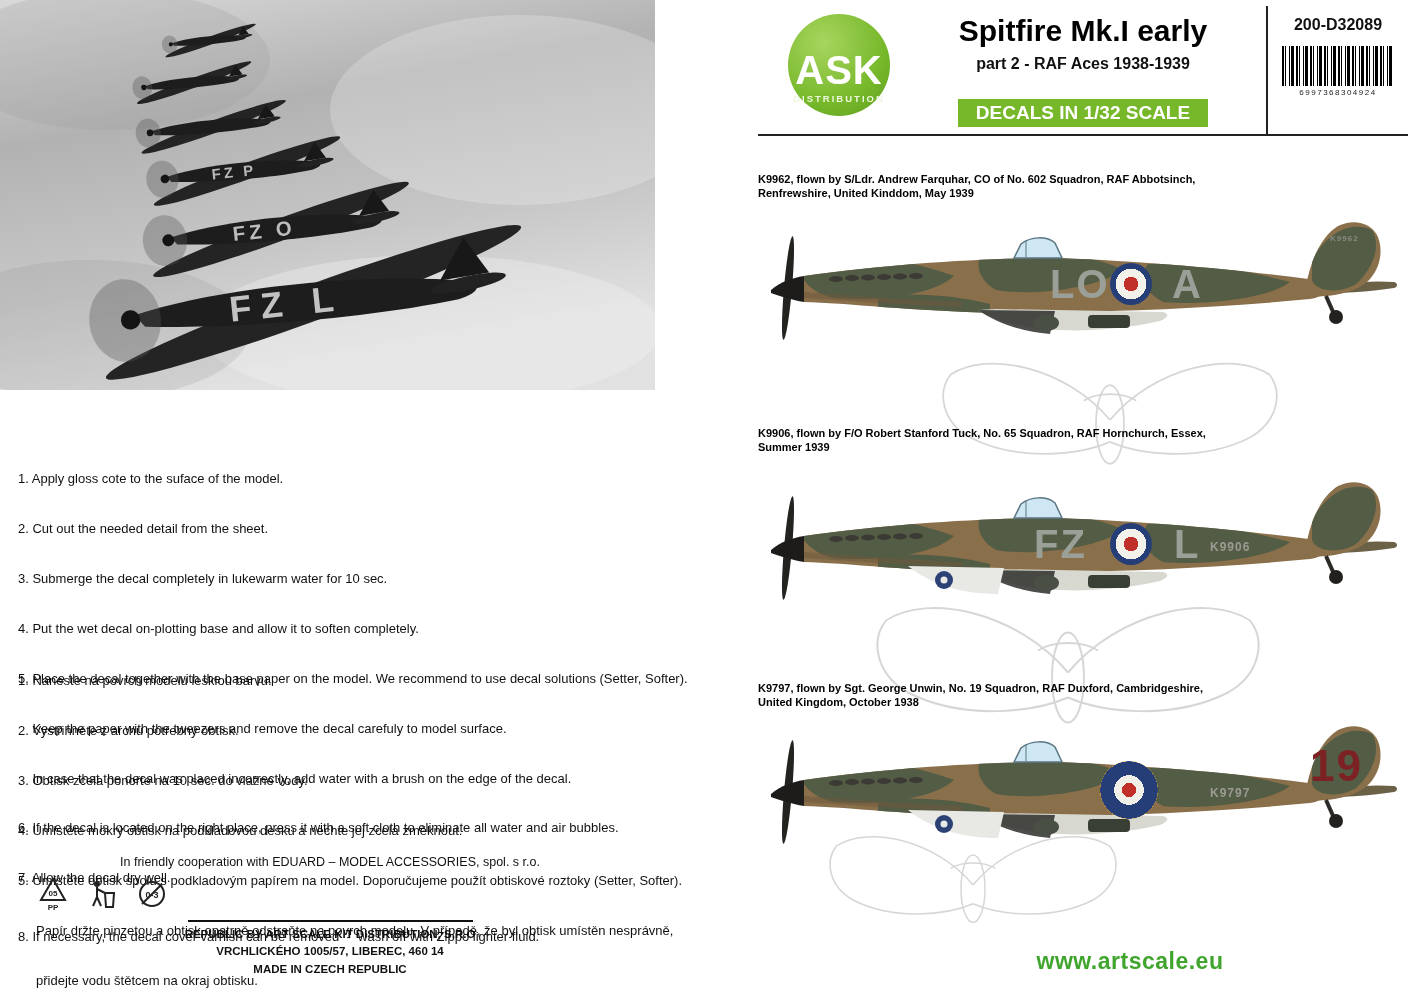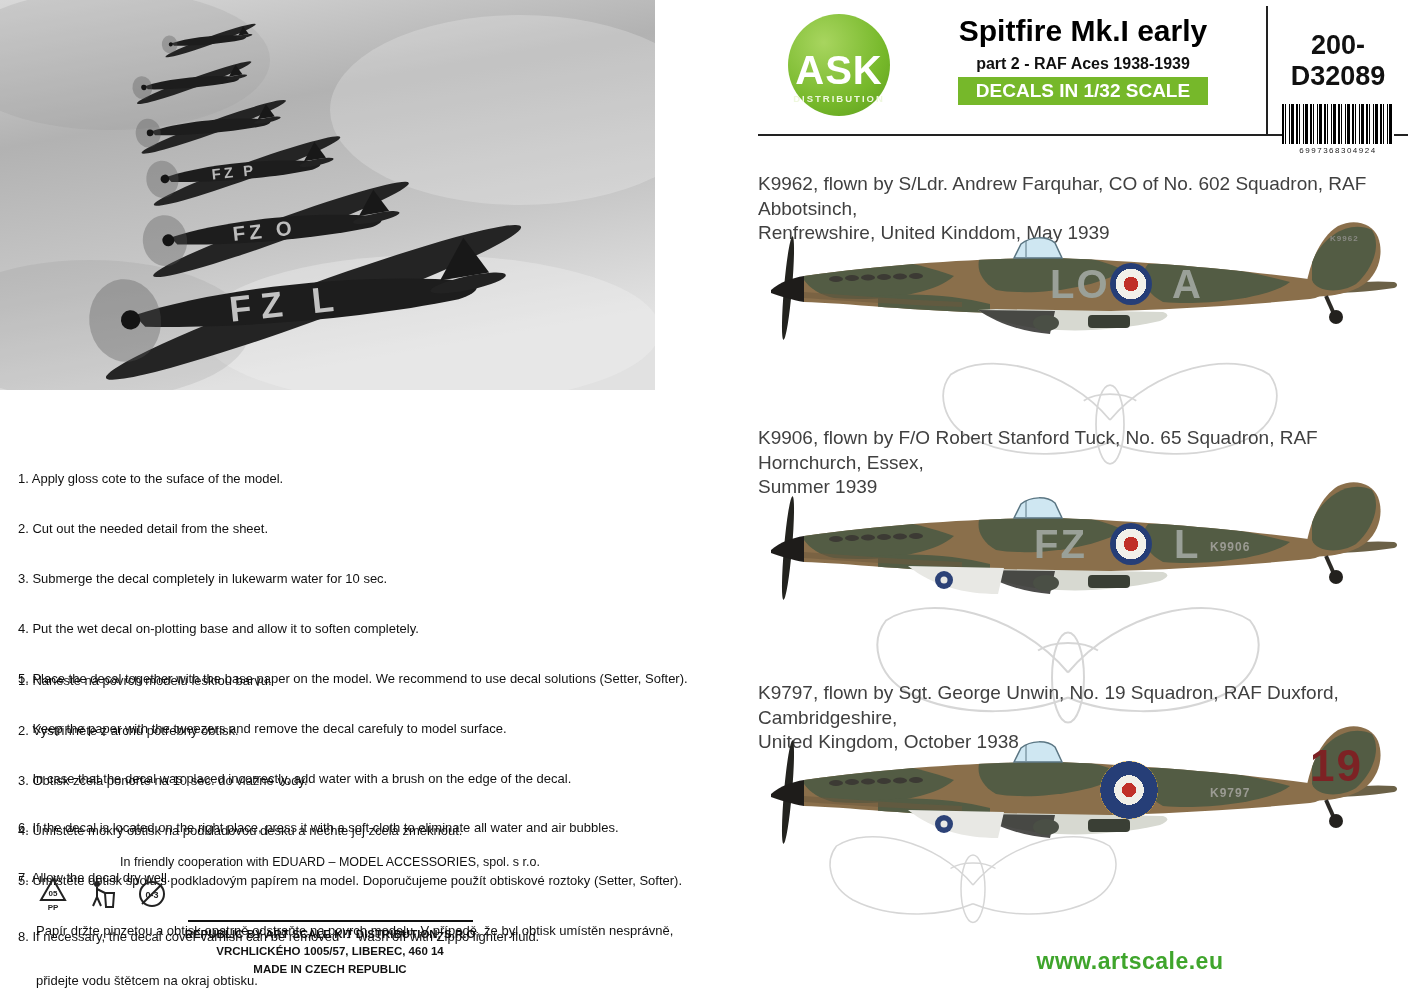--- a/index.html
+++ b/index.html
@@ -13,31 +13,31 @@
   
   .header { position:absolute; left:758px; top:6px; width:650px; height:128px; border-bottom:2px solid #222; }
   .logo-circle { position:absolute; left:30px; top:8px; width:102px; height:102px; border-radius:50%;
                  background:radial-gradient(circle at 35% 28%, #a8d55f, #76b82a 62%, #5c9c1e);
                  display:flex; flex-direction:column; align-items:center; justify-content:center; }
   .logo-ask { color:#fff; font-weight:bold; font-size:40px; line-height:1; letter-spacing:1px;margin-top:24px; }
   .logo-dist { color:#eef7dd; font-size:9.5px; letter-spacing:2px; margin-top:3px; font-weight:bold; }
   .header-title { position:absolute; left:150px; right:150px; top:8px; text-align:center; }
   .title-main { font-size:30px; font-weight:bold; color:#000; }
   .title-sub { font-size:16px; font-weight:bold; margin-top:7px; color:#111; }
-  .scale-badge { display:inline-block; margin-top:4px; background:#76b82a; color:#fff;
+  .scale-badge { display:inline-block; margin-top:26px; background:#76b82a; color:#fff;
                  font-size:19px; font-weight:bold; padding:3px 18px; }
   .code-cell { position:absolute; right:0; top:0; width:140px; height:128px; border-left:2px solid #222; text-align:center; }
-  .product-code { margin-top:24px; font-size:27px; font-weight:bold; }
+  .product-code { margin-top:10px; font-size:16px; font-weight:bold; }
   .barcode { width:112px; height:40px; margin:12px auto 0;
              background:repeating-linear-gradient(90deg,#000 0 2px,#fff 2px 3px,#000 3px 4px,#fff 4px 7px,#000 7px 8px,#fff 8px 9px,#000 9px 12px,#fff 12px 14px); }
   .barcode-num { font-size:8px; letter-spacing:1.5px; margin-top:2px; color:#222; }
 
   
-  .caption { position:absolute; left:758px; width:660px; font-size:19px; font-weight:normal;
-             line-height:1.3; white-space:pre-line; color:#404040; }
+  .caption { position:absolute; left:758px; width:660px; font-size:11px; font-weight:bold;
+             line-height:1.3; white-space:pre-line; color:#000000; }
   #cap1 { top:172px; } #cap2 { top:426px; } #cap3 { top:681px; }
   .profile { position:absolute; left:758px; width:655px; height:195px; }
   #prof1 { top:196px; } #prof2 { top:456px; } #prof3 { top:700px; }
   .profile svg.spit { position:absolute; left:0; top:0; width:650px; height:190px; }
   .code { position:absolute; font-weight:bold; color:#9aa098; font-size:40px; line-height:1; letter-spacing:2px; }
   .code.red { color:#7d2224; font-size:44px; }
   .serial { position:absolute; font-weight:bold; color:#9b9b93; font-size:12px; letter-spacing:1px; }
   .serial.tiny { font-size:8px; color:#8a8a84; }
   .roundel { position:absolute; border-radius:50%;
              background:radial-gradient(circle, #c03028 0 24%, #f2f1ea 24% 52%, #263e77 52% 100%); }

